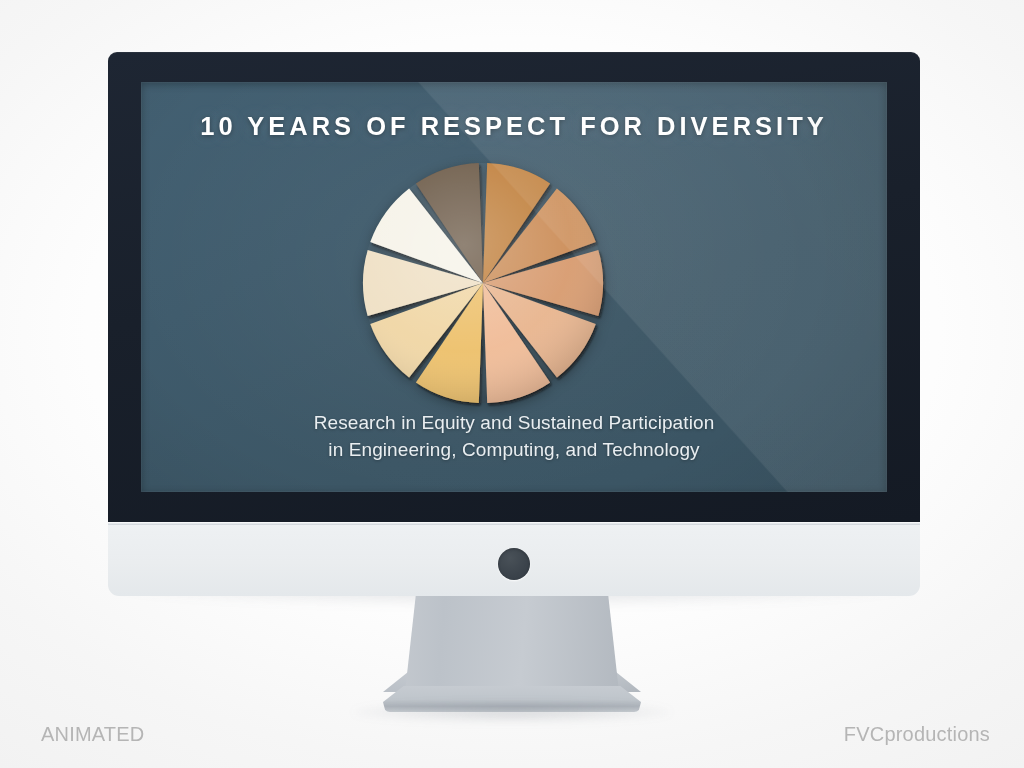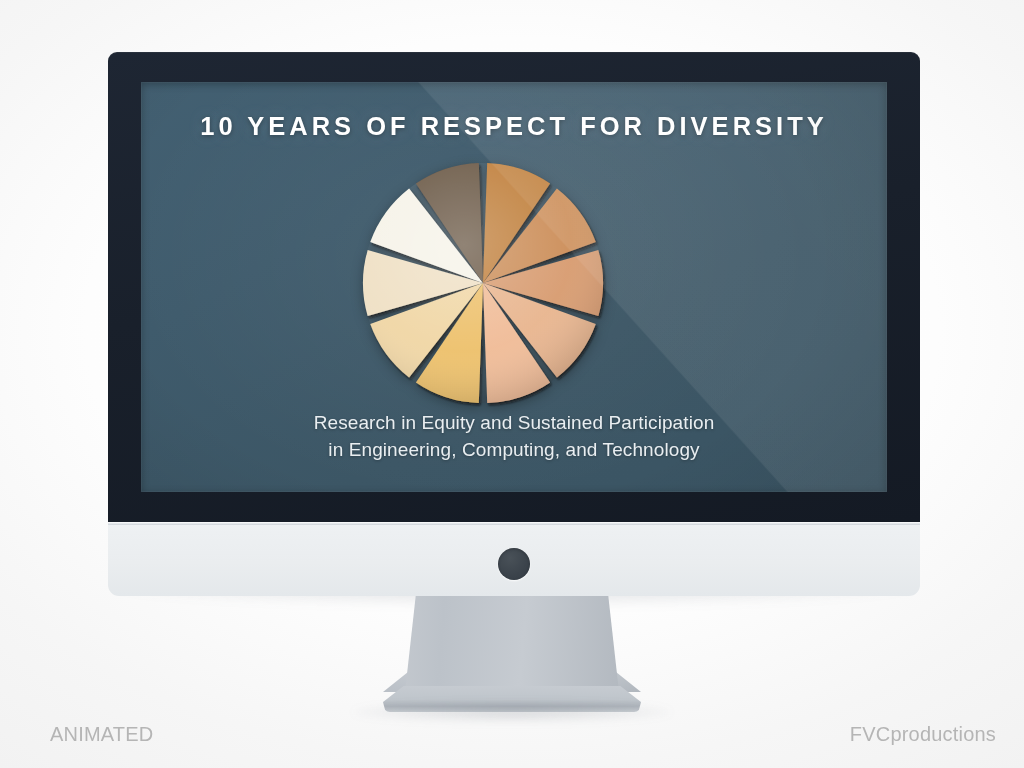--- a/index.html
+++ b/index.html
@@ -199,22 +199,22 @@
   }
 
   
   .footer-text {
     position: absolute;
     bottom: 22px;
     color: #b5b5b5;
     font-size: 20px;
     letter-spacing: 0.2px;
   }
-  #footer-left { left: 41px; margin-left: 9px; }
-  #footer-right { right: 28px; }
+  #footer-left { left: 41px; }
+  #footer-right { right: 34px; }
 </style>
 </head>
 <body>
 
 <div id="page">
 
   <div id="monitor-shadow"></div>
 
   <div id="monitor">
 

